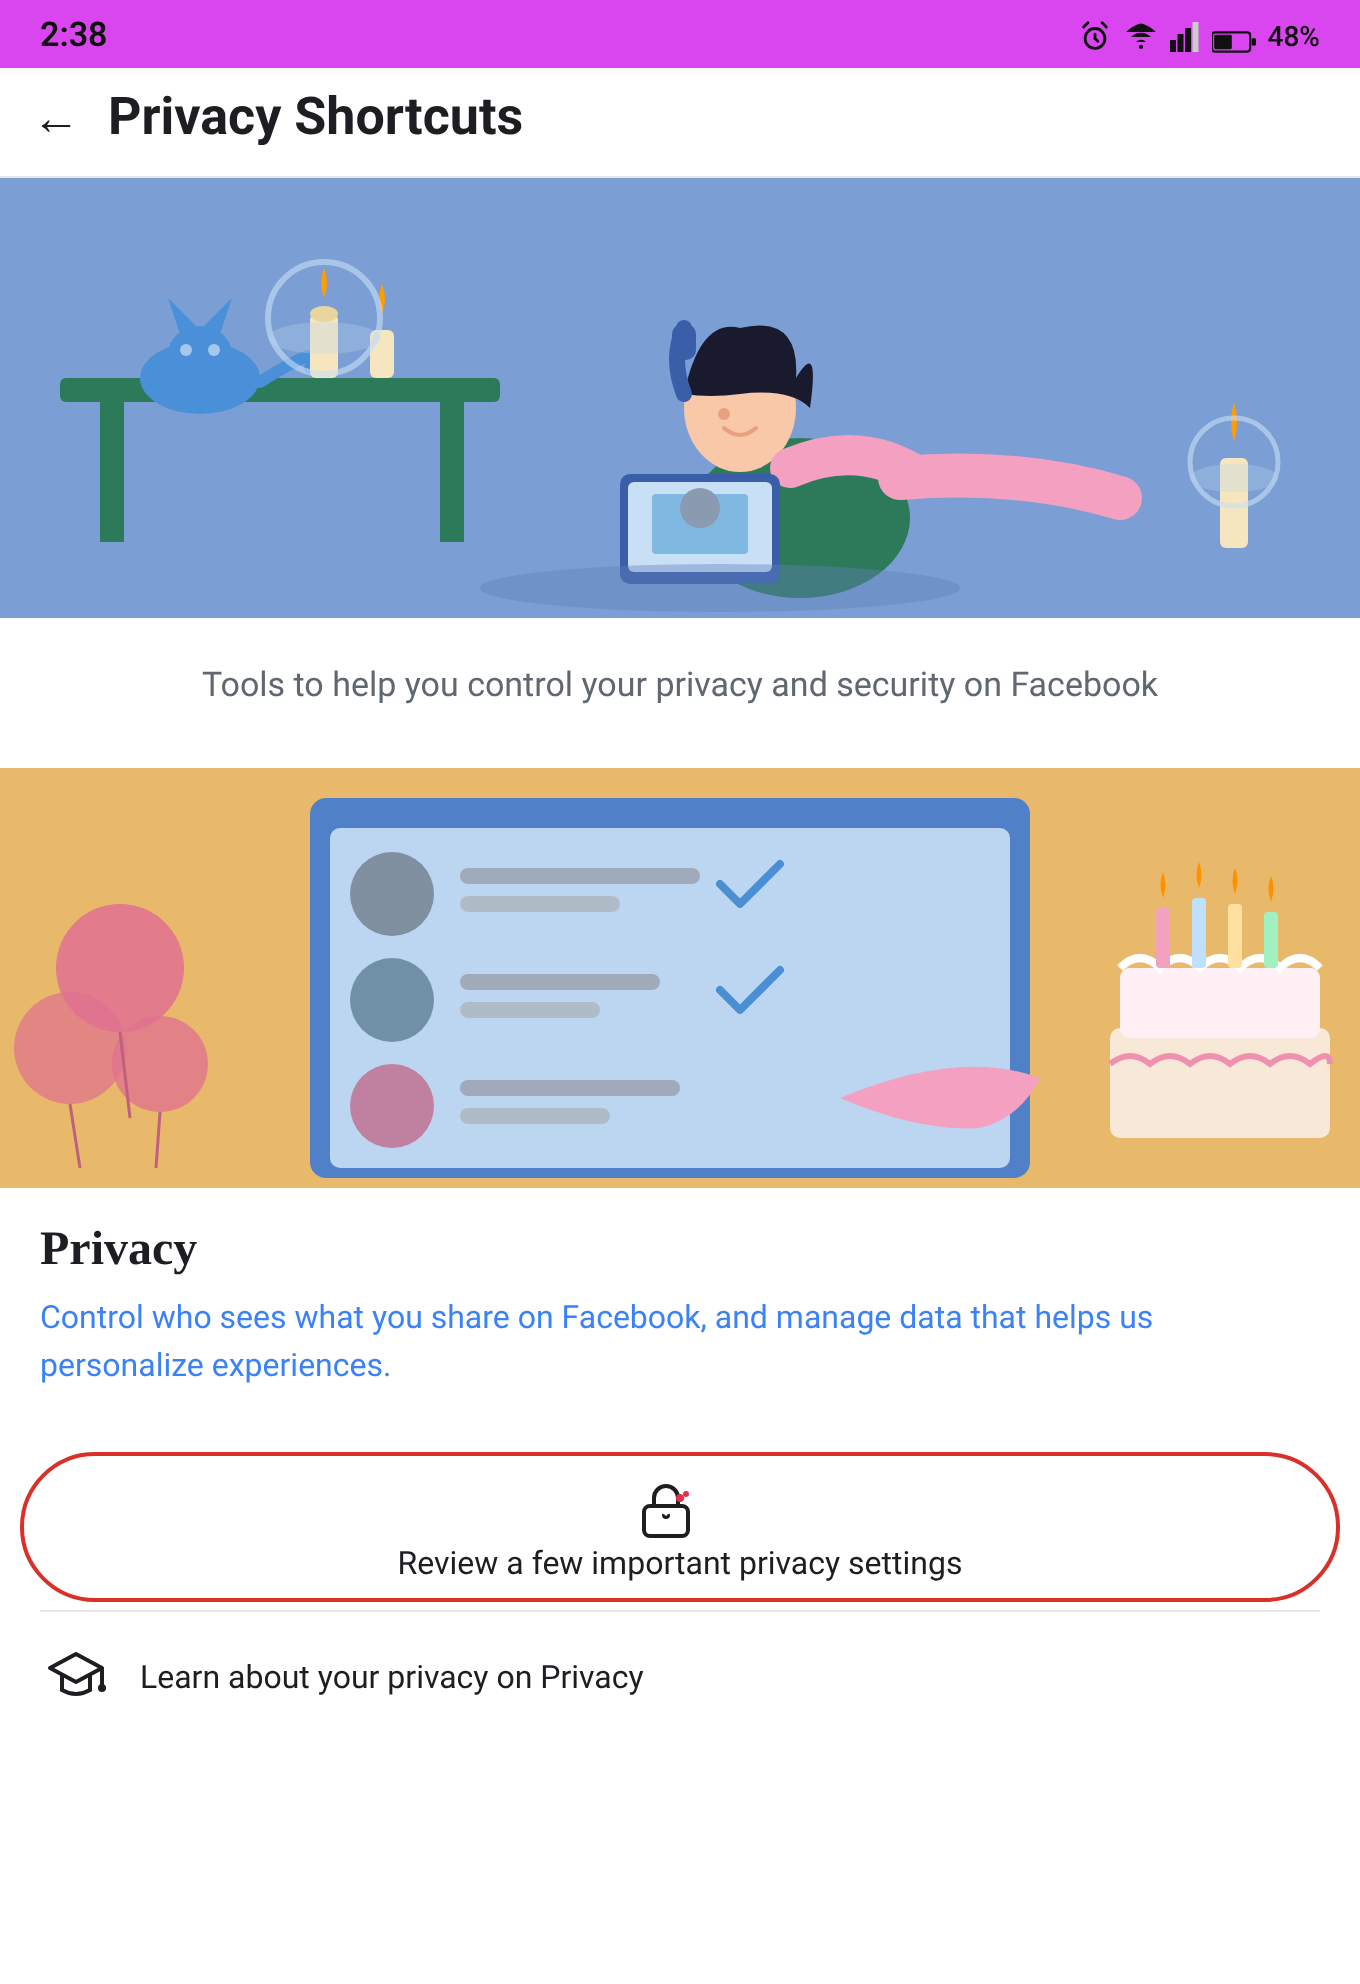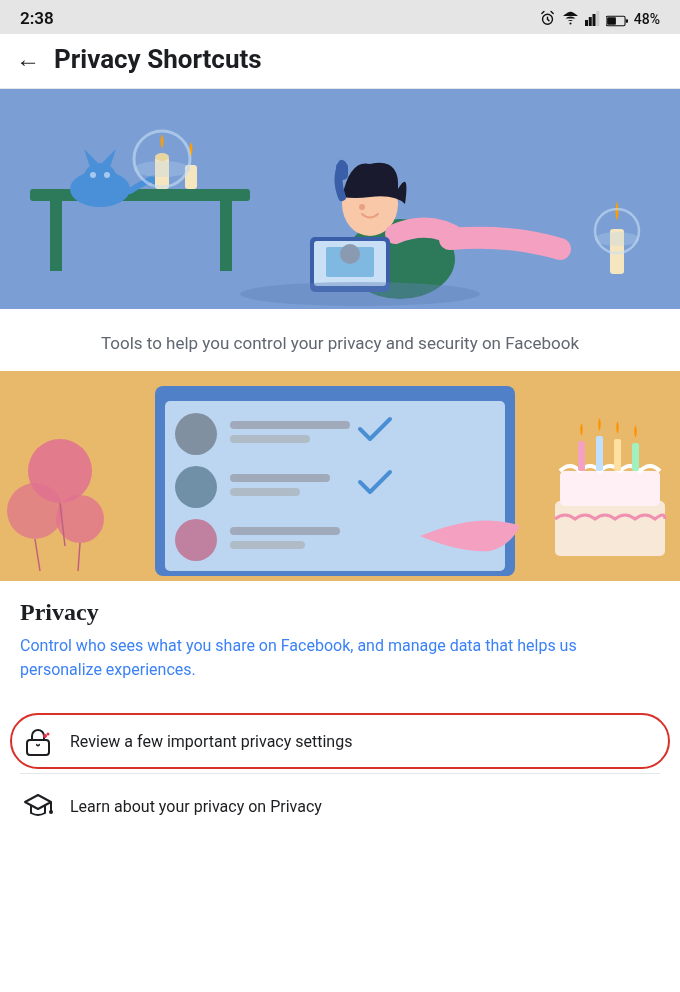--- a/index.html
+++ b/index.html
@@ -13,21 +13,21 @@
       color: #1c1e21;
       overflow-x: hidden;
     }
 
     
     .status-bar {
       display: flex;
       justify-content: space-between;
       align-items: center;
       padding: 8px 20px 6px;
-      background: #e5e5e5;
+      background: #d946ef;
     }
     .status-time {
       font-size: 17px;
       font-weight: 600;
       color: #111;
     }
     .status-icons {
       display: flex;
       align-items: flex-end;
       gap: 6px;
@@ -65,21 +65,21 @@
     }
 
     
     .hero-svg {
       width: 100%;
       height: 100%;
     }
 
     
     .description-section {
-      padding: 22px 30px 14px;
+      padding: 22px 30px 27px;
       text-align: center;
     }
     .description-text {
       font-size: 17px;
       color: #606770;
       line-height: 1.5;
     }
 
     
     .privacy-card {
@@ -311,21 +311,21 @@
   </svg>
 </div>
 
 <div class="privacy-text-section">
   <h2 class="privacy-heading">Privacy</h2>
   <p class="privacy-body">Control who sees what you share on Facebook, and manage data that helps us personalize experiences.</p>
 </div>
 
 <div class="menu-list">
 
-  <div class="menu-item" style="position:relative;">
+  <div class="menu-item" style="position:relative;flex-direction:column;">
     <div class="oval-highlight"></div>
     <div class="menu-item-icon">
       <svg width="30" height="30" viewBox="0 0 30 30" xmlns="http://www.w3.org/2000/svg">
 
         <rect x="4" y="14" width="22" height="15" rx="3" fill="none" stroke="#1c1e21" stroke-width="2"></rect>
 
         <path d="M9 14 V10 A6 6 0 0 1 21 10 V14" fill="none" stroke="#1c1e21" stroke-width="2"></path>
 
         <path d="M15 19 Q13 17 13 18.5 A2 2 0 0 0 15 20.5 A2 2 0 0 0 17 18.5 Q17 17 15 19z" fill="#1c1e21"></path>
 

